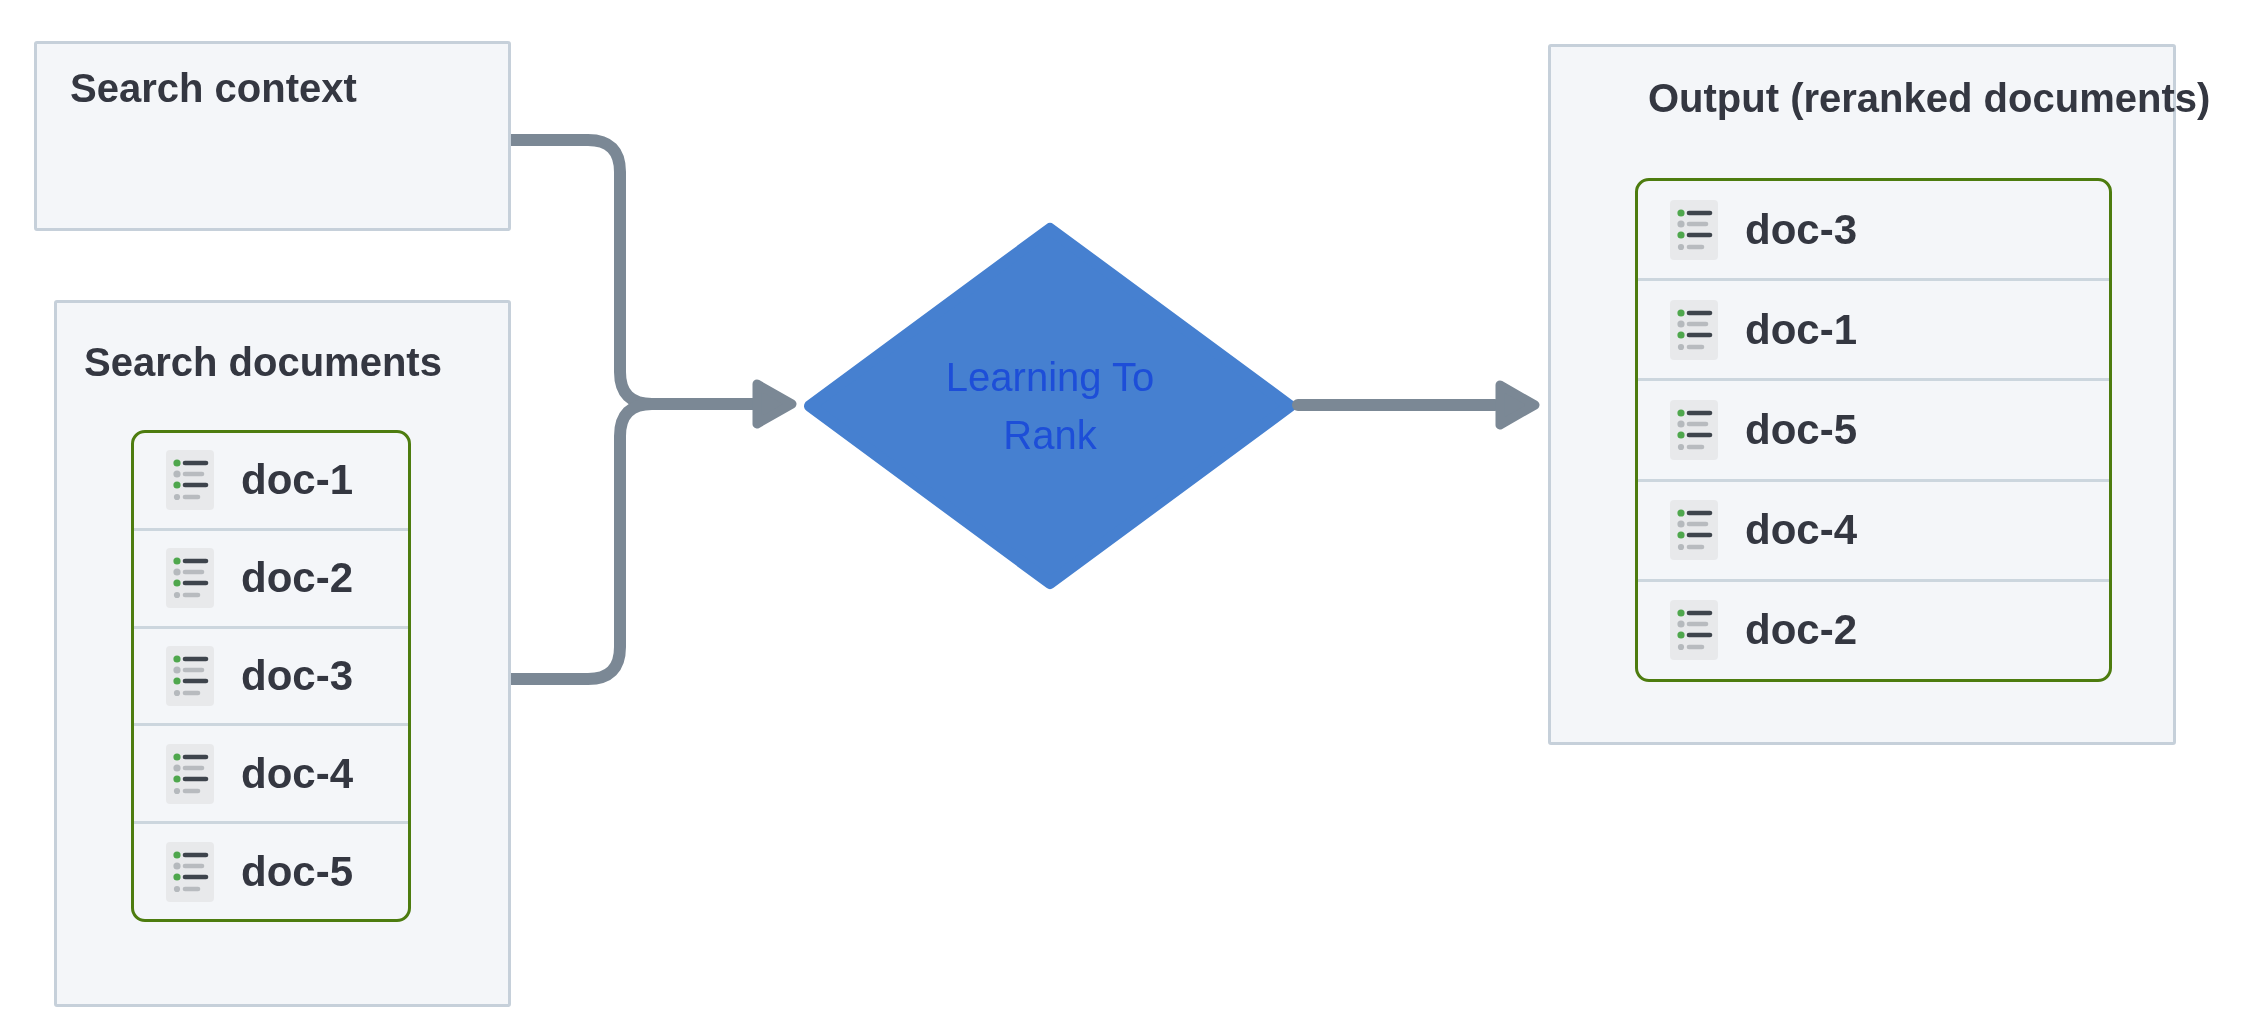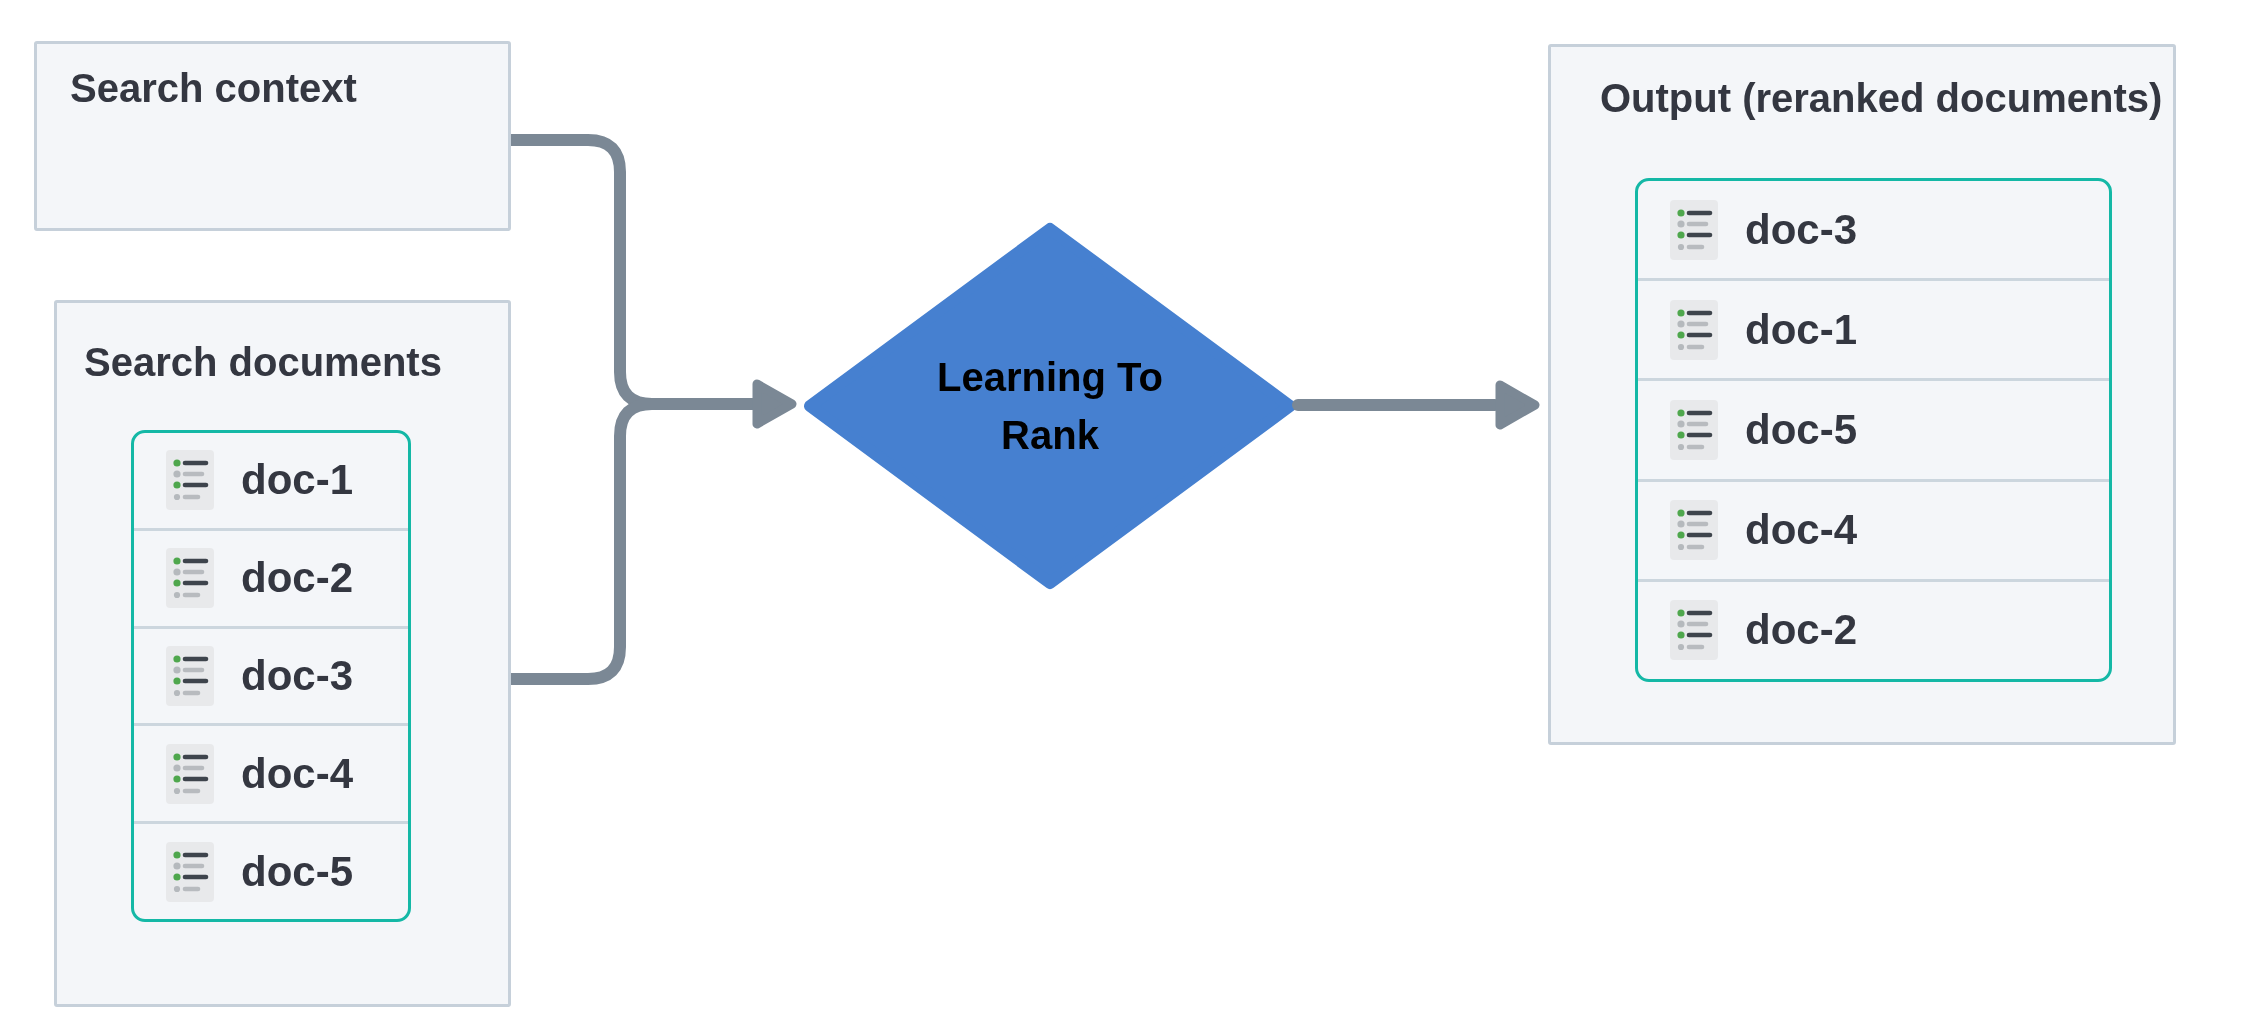--- a/index.html
+++ b/index.html
@@ -12,33 +12,33 @@
     box-sizing:border-box;
   }
   .panel-title{
     position:absolute;font-weight:bold;font-size:40px;color:#343741;white-space:nowrap;
   }
   .query-text{
     position:absolute;font-weight:normal;font-size:36px;color:#343741;white-space:nowrap;
   }
   .doc-list{
     position:absolute;display:flex;flex-direction:column;background:#f4f6f9;
-    border:3px solid #14b8a6;border-radius:14px;box-sizing:border-box;overflow:hidden;
+    border:3px solid #4d7c0f;border-radius:14px;box-sizing:border-box;overflow:hidden;
   }
   .doc-row{
     flex:1 1 0;display:flex;align-items:center;box-sizing:border-box;
   }
   .doc-row + .doc-row{border-top:3px solid #ccd6de;}
   .doc-row .doc-icon{margin-left:32px;flex:0 0 auto;display:block;}
   .doc-row .doc-label{margin-left:27px;font-weight:bold;font-size:42px;color:#343741;}
   .overlay-svg{position:absolute;left:0;top:0;width:2256px;height:1034px;pointer-events:none;}
   .diamond-label{
     position:absolute;left:810px;top:229px;width:480px;height:354px;
     display:flex;flex-direction:column;align-items:center;justify-content:center;
-    text-align:right;font-weight:bold;font-size:40px;line-height:58px;color:#000000;
+    text-align:right;font-weight:normal;font-size:40px;line-height:58px;color:#1d4ed8;
   }
 </style>
 </head>
 <body>
 
 <div class="canvas">
 
   <svg class="overlay-svg" viewBox="0 0 2256 1034" aria-hidden="true">
 
     <g>
@@ -145,21 +145,21 @@
         <span class="doc-label">doc-5</span>
       </div>
     </div>
 
   <div class="diamond-label">
     <span>Learning To</span>
     <span>Rank</span>
   </div>
 
   <div class="panel" style="left:1548px;top:44px;width:628px;height:701px;"></div>
-  <div class="panel-title" style="left:1600px;top:76px;">Output (reranked documents)</div>
+  <div class="panel-title" style="left:1648px;top:76px;">Output (reranked documents)</div>
   <div class="doc-list" style="left:1635px;top:178px;width:477px;height:504px;">
 
       <div class="doc-row">
         <svg class="doc-icon" width="48" height="60" viewBox="0 0 48 60" aria-hidden="true">
           <rect x="0" y="0" width="48" height="60" rx="4" fill="#e8e9eb"></rect>
           <circle cx="11" cy="13" r="3.6" fill="#4fa74d"></circle>
           <line x1="19" y1="13" x2="40" y2="13" stroke="#3e444c" stroke-width="4.6" stroke-linecap="round"></line>
           <circle cx="11" cy="24" r="3.6" fill="#b5b9bd"></circle>
           <line x1="19" y1="24" x2="36" y2="24" stroke="#b8bbbf" stroke-width="4.6" stroke-linecap="round"></line>
           <circle cx="11" cy="35" r="3.6" fill="#4fa74d"></circle>

